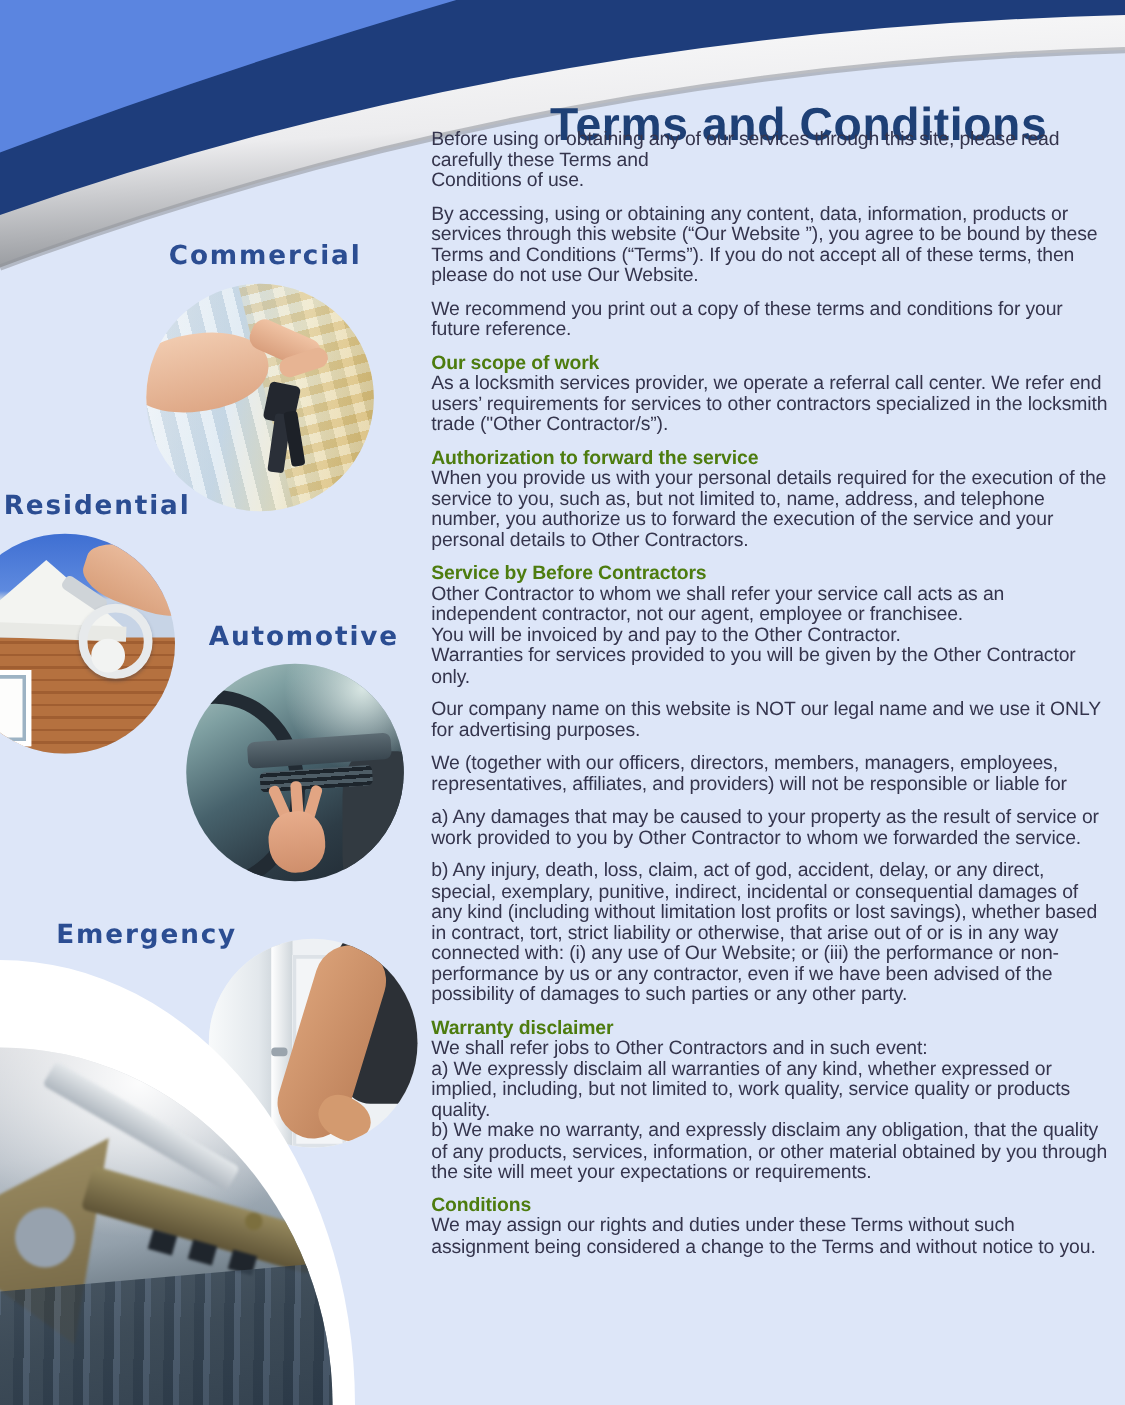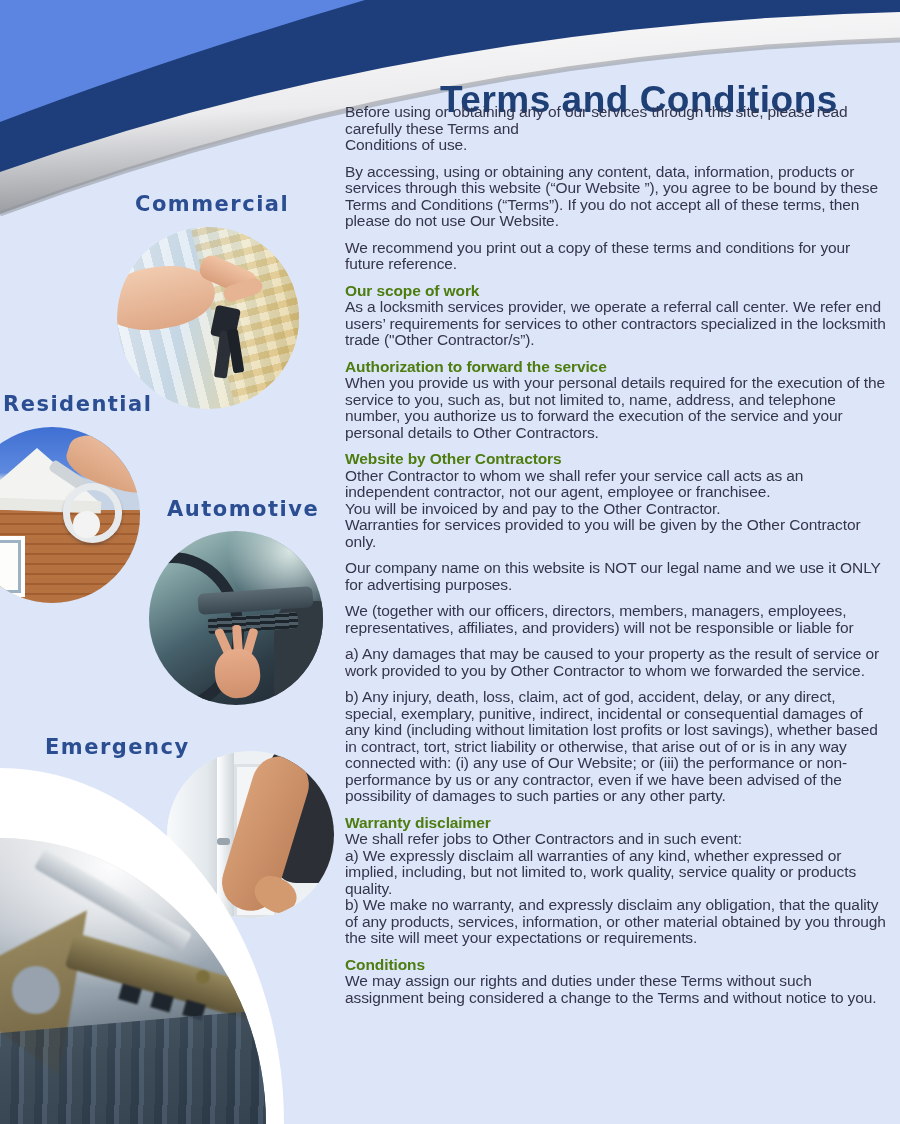--- a/index.html
+++ b/index.html
@@ -220,21 +220,21 @@
     </div>
   </div>
 
   <div class="col">
     <div class="sec"><span>Before using or obtaining any of our services through this site, please read carefully these Terms and
 Conditions of use.</span></div>
     <div class="sec"><span>By accessing, using or obtaining any content, data, information, products or services through this website (“Our Website ”), you agree to be bound by these Terms and Conditions (“Terms”). If you do not accept all of these terms, then please do not use Our Website.</span></div>
     <div class="sec"><span>We recommend you print out a copy of these terms and conditions for your future reference.</span></div>
     <div class="sec"><b>Our scope of work</b><span>As a locksmith services provider, we operate a referral call center. We refer end users’ requirements for services to other contractors specialized in the locksmith trade ("Other Contractor/s”).</span></div>
     <div class="sec"><b>Authorization to forward the service</b><span>When you provide us with your personal details required for the execution of the service to you, such as, but not limited to, name, address, and telephone number, you authorize us to forward the execution of the service and your personal details to Other Contractors.</span></div>
-    <div class="sec"><b>Website by Other Contractors</b><span>Other Contractor to whom we shall refer your service call acts as an independent contractor, not our agent, employee or franchisee.
+    <div class="sec"><b>Service by Before Contractors</b><span>Other Contractor to whom we shall refer your service call acts as an independent contractor, not our agent, employee or franchisee.
 You will be invoiced by and pay to the Other Contractor.
 Warranties for services provided to you will be given by the Other Contractor only.</span></div>
     <div class="sec"><span>Our company name on this website is NOT our legal name and we use it ONLY for advertising purposes.</span></div>
     <div class="sec"><span>We (together with our officers, directors, members, managers, employees, representatives, affiliates, and providers) will not be responsible or liable for</span></div>
     <div class="sec"><span>a) Any damages that may be caused to your property as the result of service or work provided to you by Other Contractor to whom we forwarded the service.</span></div>
     <div class="sec"><span>b) Any injury, death, loss, claim, act of god, accident, delay, or any direct, special, exemplary, punitive, indirect, incidental or consequential damages of any kind (including without limitation lost profits or lost savings), whether based in contract, tort, strict liability or otherwise, that arise out of or is in any way connected with: (i) any use of Our Website; or (iii) the performance or non-performance by us or any contractor, even if we have been advised of the possibility of damages to such parties or any other party.</span></div>
     <div class="sec"><b>Warranty disclaimer</b><span>We shall refer jobs to Other Contractors and in such event:
 a) We expressly disclaim all warranties of any kind, whether expressed or implied, including, but not limited to, work quality, service quality or products quality.
 b) We make no warranty, and expressly disclaim any obligation, that the quality of any products, services, information, or other material obtained by you through the site will meet your expectations or requirements.</span></div>
     <div class="sec"><b>Conditions</b><span>We may assign our rights and duties under these Terms without such assignment being considered a change to the Terms and without notice to you.</span></div>

